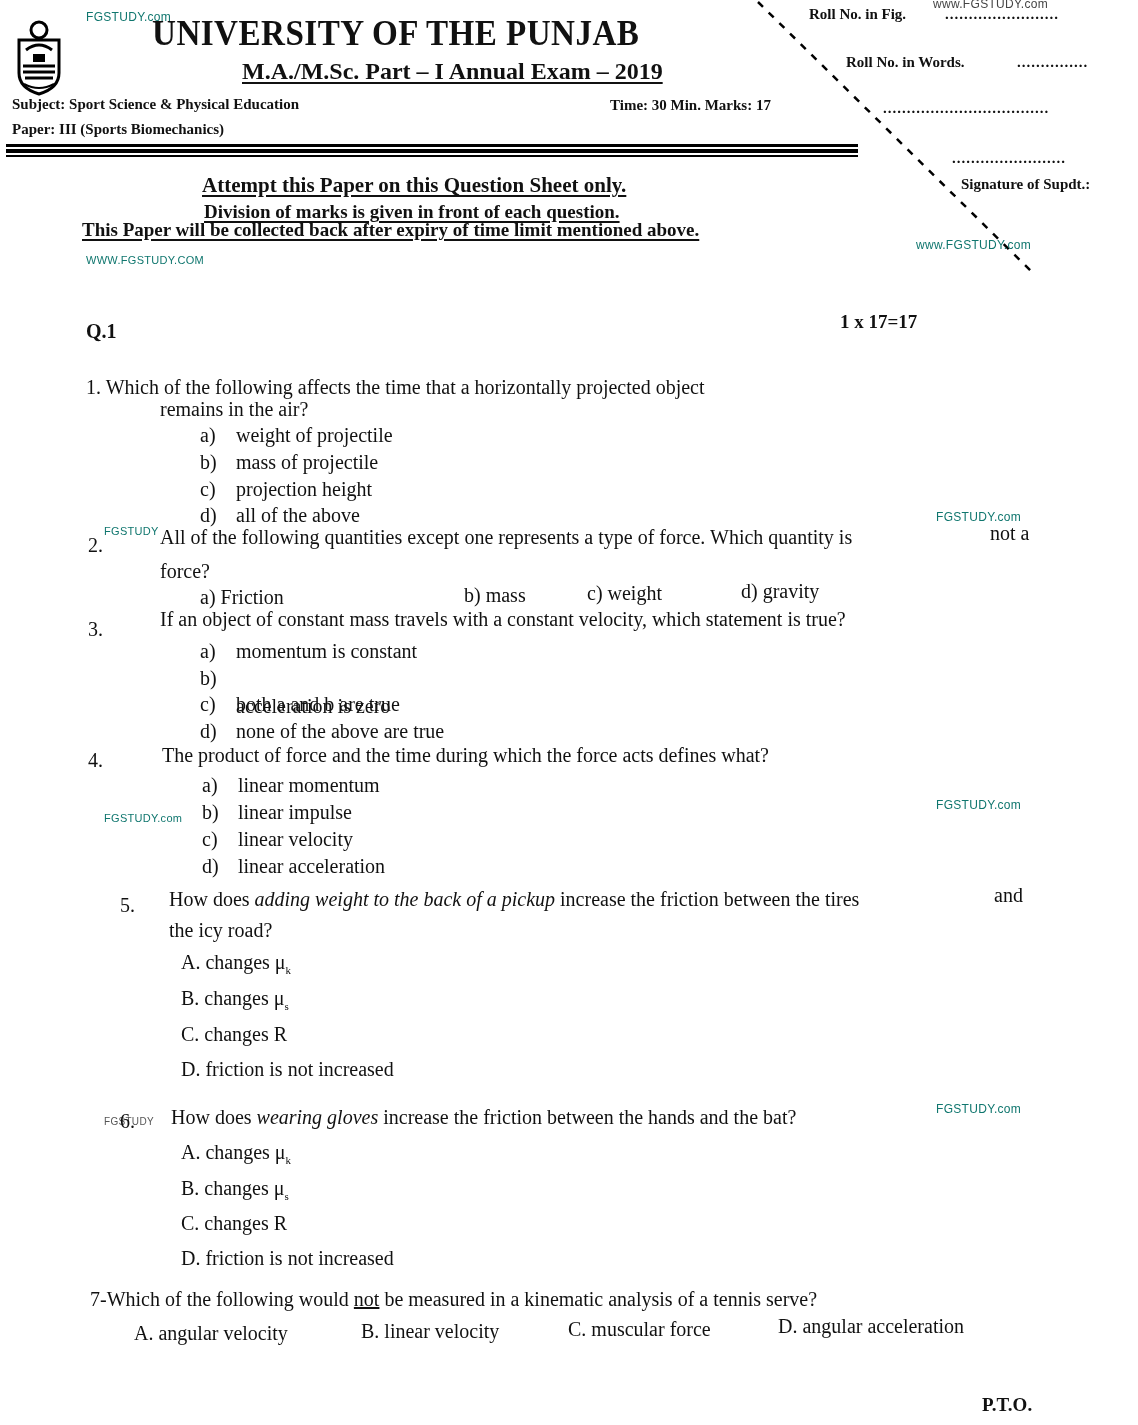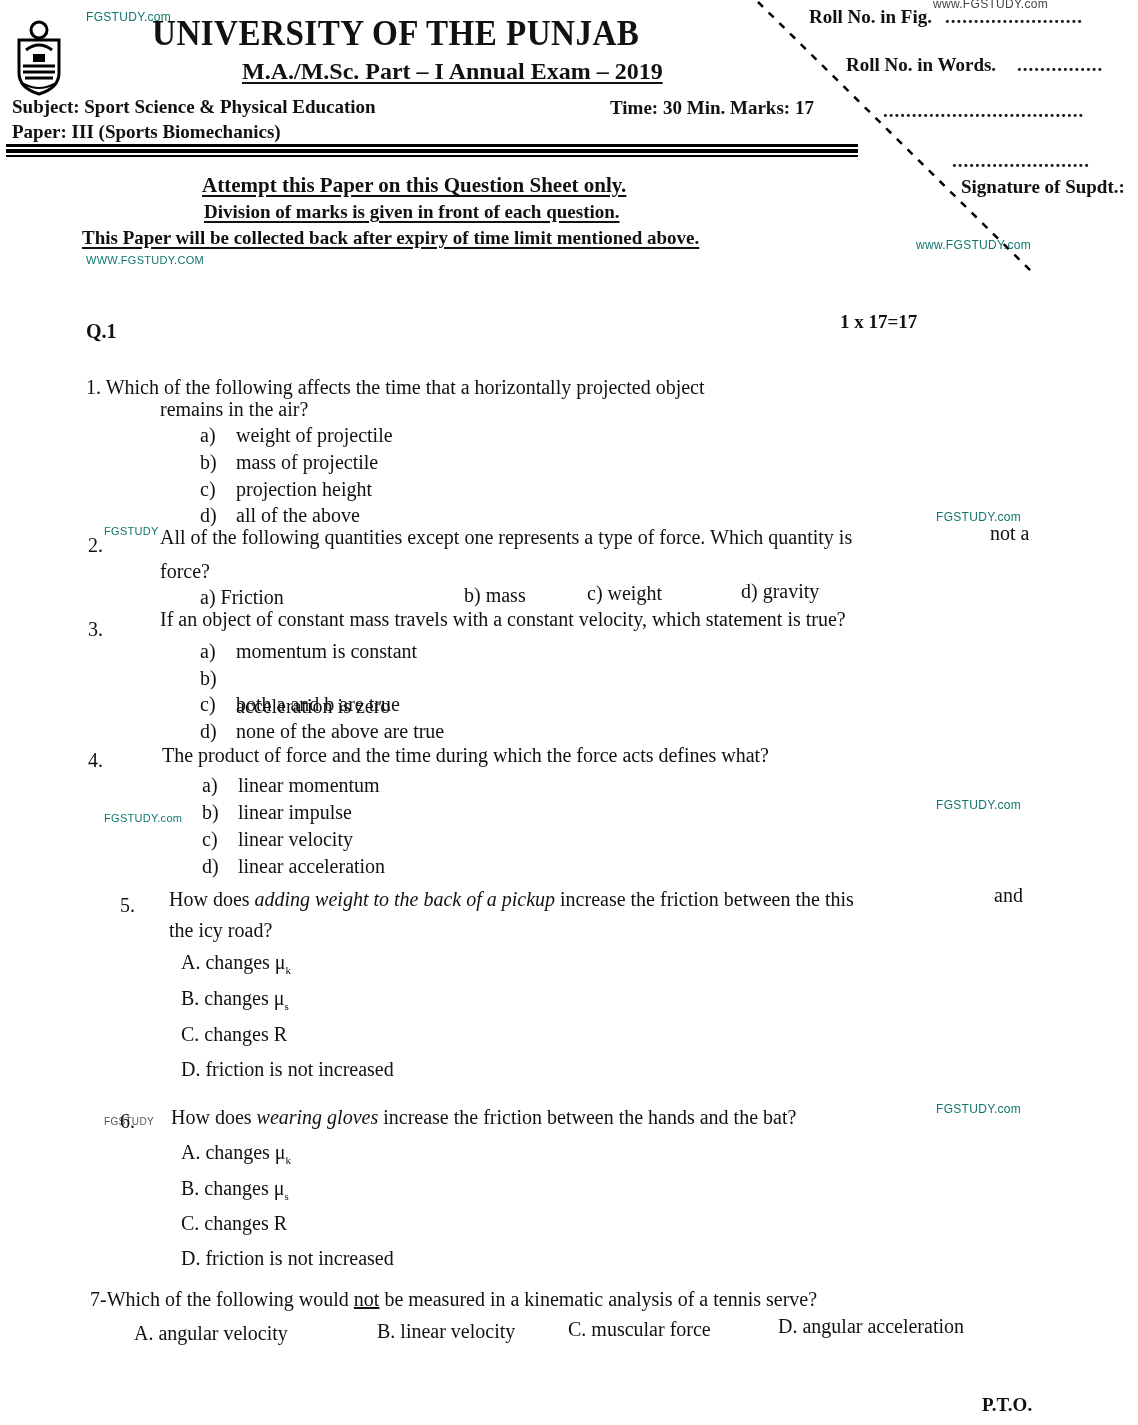--- a/index.html
+++ b/index.html
@@ -3,21 +3,21 @@
 <meta charset="utf-8">
 <style>
   html, body { margin:0; padding:0; background:#fff; }
   body { width:1138px; height:1425px; position:relative; overflow:hidden; color:#111;
          font-family:"Liberation Serif", serif; }
   .abs { position:absolute; white-space:nowrap; }
   .wm { font-family:"Liberation Sans", sans-serif; font-size:12px; color:#0f766e; letter-spacing:0.3px; }
   .u { text-decoration:underline; text-decoration-thickness:2px; text-underline-offset:3px; }
   .title { font-size:36px; font-weight:bold; letter-spacing:0.5px; transform:scaleX(0.92); transform-origin:left; }
   .subtitle { font-size:24px; font-weight:bold; }
-  .hdr { font-size:19px; font-weight:bold; }
+  .hdr { font-size:15px; font-weight:bold; }
   .instr { font-size:19px; font-weight:bold; text-decoration:underline; text-decoration-thickness:2px; text-underline-offset:3px; }
   .q { font-size:20px; }
   .opt { font-size:20px; }
   .dots { letter-spacing:1px; }
   .rule { position:absolute; left:6px; width:852px; background:#000; }
   .diag { position:absolute; left:0; top:0; }
   sub { font-size:11px; }
 </style>
 </head>
 <body>
@@ -55,21 +55,21 @@
 <div class="abs hdr dots" style="left:945px;top:6px;">........................</div>
 <div class="abs hdr" style="left:846px;top:54px;">Roll No. in Words.</div>
 <div class="abs hdr dots" style="left:1017px;top:54px;">...............</div>
 <div class="abs hdr dots" style="left:883px;top:100px;">...................................</div>
 <div class="abs hdr dots" style="left:952px;top:150px;">........................</div>
 <div class="abs hdr" style="left:961px;top:176px;">Signature of Supdt.:</div>
 <span class="abs wm" style="left:916px;top:238px;">www.FGSTUDY.com</span>
 
 <div class="abs instr" style="left:202px;top:173px;font-size:21px;">Attempt this Paper on this Question Sheet only.</div>
 <div class="abs instr" style="left:204px;top:201px;">Division of marks is given in front of each question.</div>
-<div class="abs instr" style="left:82px;top:227px;">This Paper will be collected back after expiry of time limit mentioned above.</div>
+<div class="abs instr" style="left:82px;top:219px;">This Paper will be collected back after expiry of time limit mentioned above.</div>
 <span class="abs wm" style="left:86px;top:254px;font-size:11px;">WWW.FGSTUDY.COM</span>
 
 <div class="abs hdr" style="left:86px;top:320px;font-size:20px;">Q.1</div>
 <div class="abs hdr" style="left:840px;top:311px;font-size:19px;">1 x 17=17</div>
 
 <div class="abs q" style="left:86px;top:368px;margin-top:8px;">
   <span>1.</span>
   <span>Which of the following affects the time that a horizontally projected object</span>
 </div>
 <div class="abs q" style="left:160px;top:398px;">remains in the air?</div>
@@ -112,21 +112,21 @@
 <div class="abs opt" style="left:202px;top:801px;">b)</div>
 <div class="abs opt" style="left:238px;top:801px;">linear impulse</div>
 <span class="abs wm" style="left:936px;top:798px;">FGSTUDY.com</span>
 <div class="abs opt" style="left:202px;top:828px;">c)</div>
 <div class="abs opt" style="left:238px;top:828px;">linear velocity</div>
 <div class="abs opt" style="left:202px;top:855px;">d)</div>
 <div class="abs opt" style="left:238px;top:855px;">linear acceleration</div>
 
 <div class="abs q" style="left:120px;top:894px;">5.</div>
 <div class="abs q" style="left:169px;top:888px;">
-  <span>How does </span><i>adding weight to the back of a pickup</i><span> increase the friction between the this</span>
+  <span>How does </span><i>adding weight to the back of a pickup</i><span> increase the friction between the tires</span>
 </div>
 <div class="abs q" style="left:994px;top:884px;">and</div>
 <div class="abs q" style="left:169px;top:919px;">the icy road?</div>
 <div class="abs opt" style="left:181px;top:951px;"><span>A. changes μ</span><sub>k</sub></div>
 <div class="abs opt" style="left:181px;top:987px;"><span>B. changes μ</span><sub>s</sub></div>
 <div class="abs opt" style="left:181px;top:1023px;">C. changes R</div>
 <div class="abs opt" style="left:181px;top:1058px;">D. friction is not increased</div>
 
 <span class="abs wm" style="left:104px;top:1116px;font-size:10px;color:#555;">FGSTUDY</span>
 <div class="abs q" style="left:120px;top:1110px;">6.</div>
@@ -136,17 +136,17 @@
 <span class="abs wm" style="left:936px;top:1102px;">FGSTUDY.com</span>
 <div class="abs opt" style="left:181px;top:1141px;"><span>A. changes μ</span><sub>k</sub></div>
 <div class="abs opt" style="left:181px;top:1177px;"><span>B. changes μ</span><sub>s</sub></div>
 <div class="abs opt" style="left:181px;top:1212px;">C. changes R</div>
 <div class="abs opt" style="left:181px;top:1247px;">D. friction is not increased</div>
 
 <div class="abs q" style="left:90px;top:1288px;">
   <span>7-</span><span>Which of the following would </span><u>not</u><span> be measured in a kinematic analysis of a tennis serve?</span>
 </div>
 <div class="abs opt" style="left:134px;top:1322px;text-align:right;">A. angular velocity</div>
-<div class="abs opt" style="left:361px;top:1320px;margin-left:16px;">B. linear velocity</div>
+<div class="abs opt" style="left:361px;top:1320px;">B. linear velocity</div>
 <div class="abs opt" style="left:568px;top:1318px;">C. muscular force</div>
 <div class="abs opt" style="left:778px;top:1315px;">D. angular acceleration</div>
 
 <div class="abs hdr" style="left:982px;top:1394px;font-size:19px;">P.T.O.</div>
 
 </body></html>

